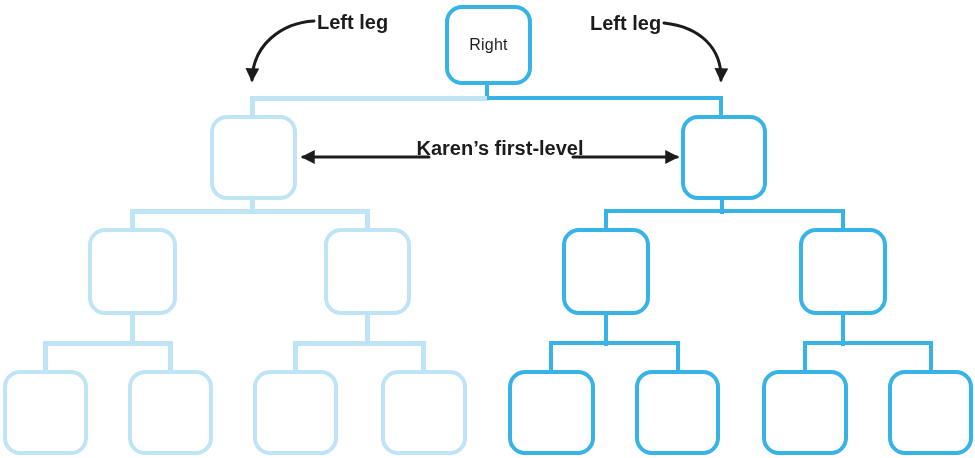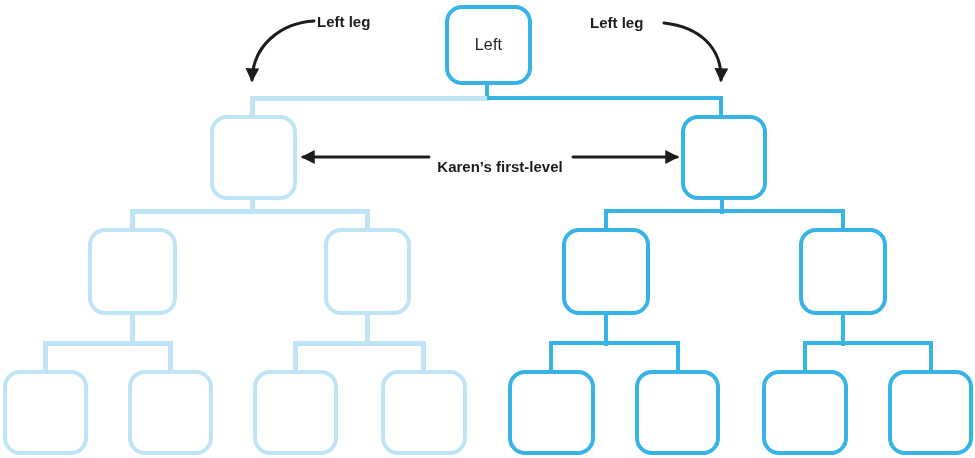--- a/index.html
+++ b/index.html
@@ -26,21 +26,21 @@
     border-radius:17px;
     display:flex;align-items:center;justify-content:center;
   }
   .node.light{border:4px solid var(--left-leg);}
   .node.dark{border:4px solid var(--right-leg);}
   .node-label{
     font-size:16px;color:#1f1f1f;letter-spacing:.2px;
   }
   .anno-label{
     position:absolute;z-index:4;
-    font-weight:700;font-size:15px;color:var(--annotation);
+    font-weight:700;font-size:20px;color:var(--annotation);
     white-space:nowrap;line-height:20px;
   }
   #annotations{
     position:absolute;left:0;top:0;z-index:3;pointer-events:none;
   }
   #annotations path.arrow-line{
     stroke:var(--annotation);stroke-width:3;fill:none;stroke-linecap:round;
   }
   #annotations marker path{fill:var(--annotation);}
 </style>
@@ -90,21 +90,21 @@
     <div class="line dark" style="left:676px;top:341px;width:4px;height:29px;"></div>
   </div>
   <div>
     <div class="line dark" style="left:841px;top:314px;width:4px;height:32px;"></div>
     <div class="line dark" style="left:803px;top:341px;width:130px;height:4px;"></div>
     <div class="line dark" style="left:803px;top:341px;width:4px;height:29px;"></div>
     <div class="line dark" style="left:929px;top:341px;width:4px;height:29px;"></div>
   </div>
 
   <div class="node dark" style="left:445px;top:5px;width:87px;height:80px;">
-    <span class="node-label">Left</span>
+    <span class="node-label">Right</span>
   </div>
 
   <div class="node light" style="left:210px;top:115px;width:87px;height:85px;"></div>
   <div class="node dark" style="left:681px;top:115px;width:86px;height:85px;"></div>
 
   <div class="node light" style="left:88px;top:228px;width:89px;height:87px;"></div>
   <div class="node light" style="left:324px;top:228px;width:87px;height:87px;"></div>
   <div class="node dark" style="left:562px;top:228px;width:88px;height:87px;"></div>
   <div class="node dark" style="left:799px;top:228px;width:88px;height:87px;"></div>
 
@@ -124,15 +124,15 @@
       </marker>
     </defs>
     <path class="arrow-line" d="M314,21 C282,23 253,44 252,80" marker-end="url(#arrow)"></path>
     <path class="arrow-line" d="M664,23 C700,27 722,48 721,80" marker-end="url(#arrow)"></path>
     <path class="arrow-line" d="M429,157 L303,157" marker-end="url(#arrow)"></path>
     <path class="arrow-line" d="M573,157 L677,157" marker-end="url(#arrow)"></path>
   </svg>
 
   <span class="anno-label" style="left:317px;top:12px;">Left leg</span>
   <span class="anno-label" style="left:590px;top:13px;">Left leg</span>
-  <span class="anno-label" style="left:400px;top:157px;width:200px;text-align:center;">Karen’s first-level</span>
+  <span class="anno-label" style="left:400px;top:138px;width:200px;text-align:center;">Karen’s first-level</span>
 
 </div>
 
 </body></html>

